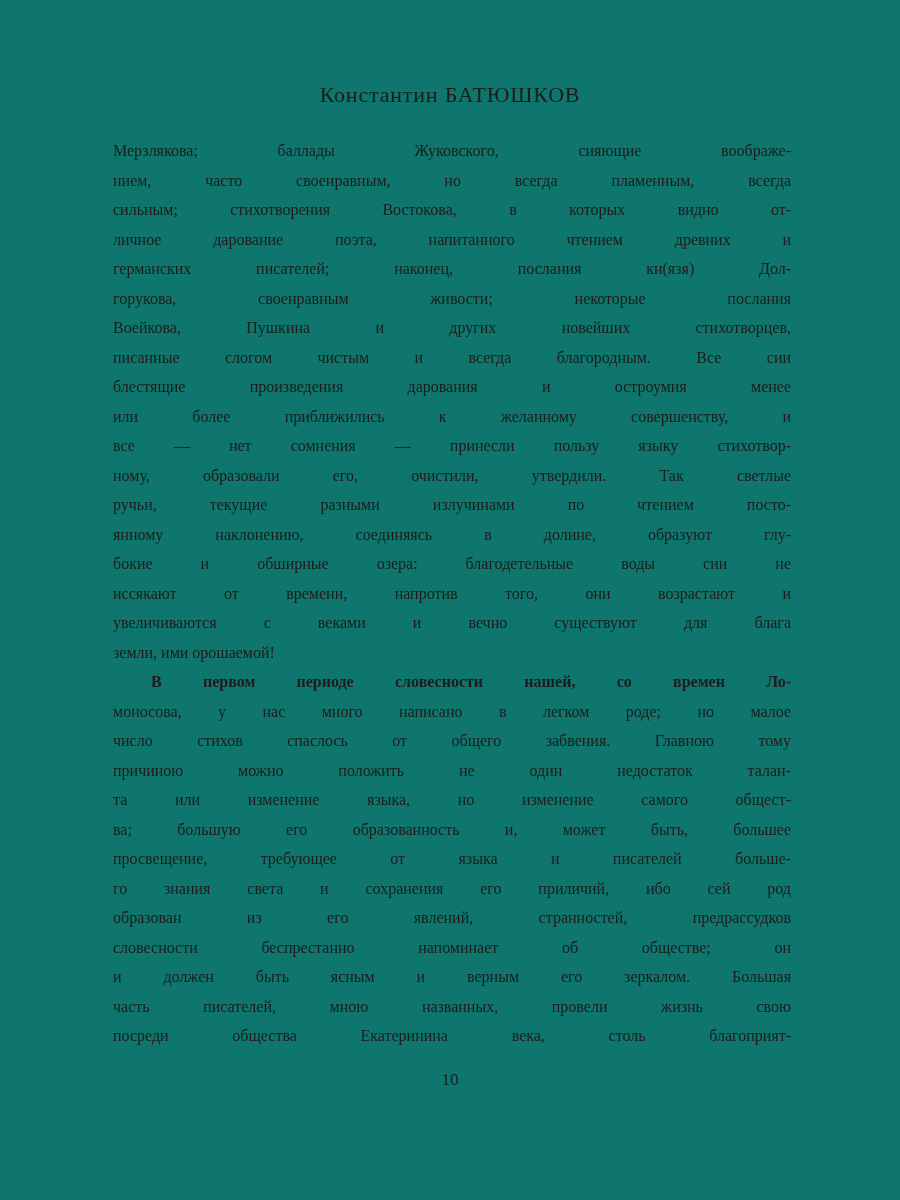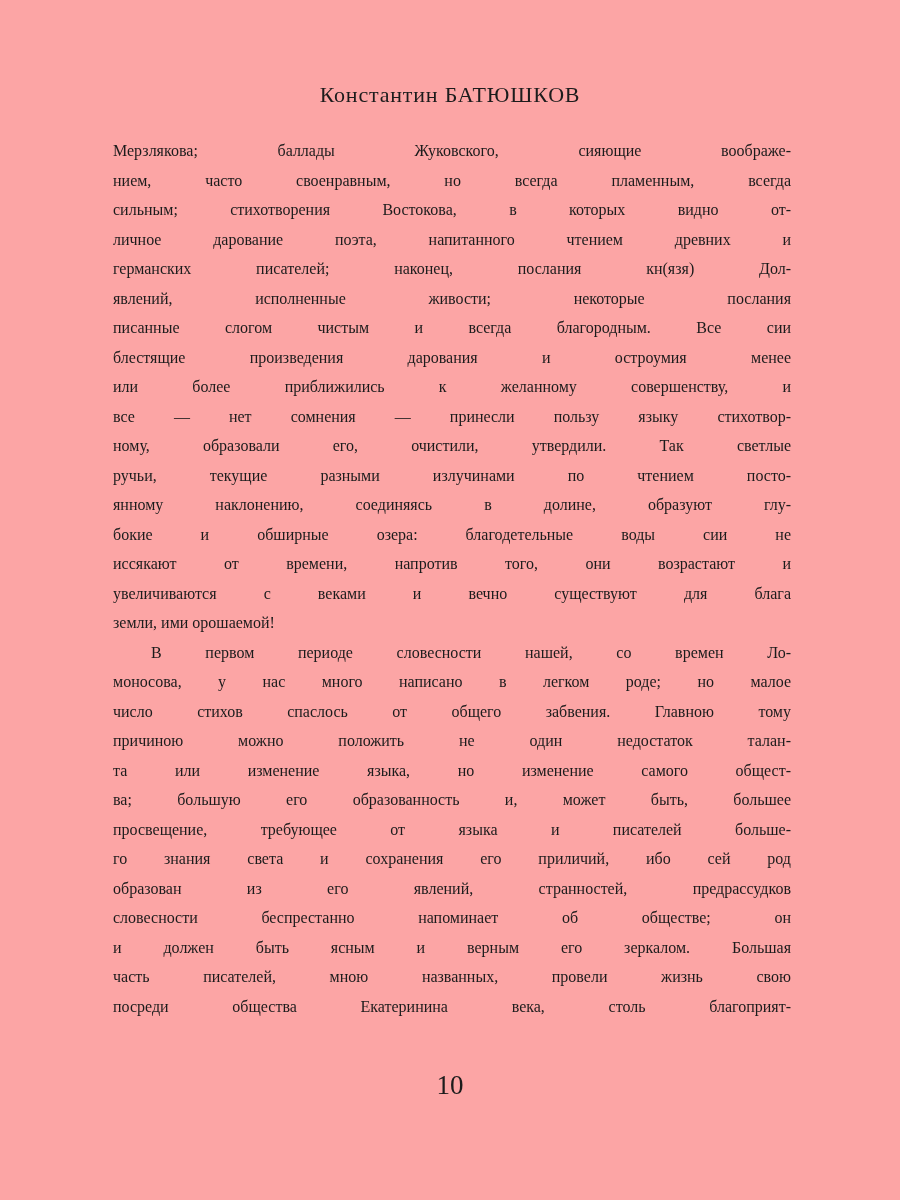--- a/index.html
+++ b/index.html
@@ -4,21 +4,21 @@
 <style>
   html, body {
     margin: 0;
     padding: 0;
     background: #ffffff;
   }
   .book-page {
     position: relative;
     width: 900px;
     height: 1200px;
-    background: #fca5a5;
+    background: #0f766e;
     font-family: "Liberation Serif", "DejaVu Serif", serif;
     color: #1c1c1c;
     overflow: hidden;
   }
   .running-header {
     position: absolute;
     top: 82px;
     left: 0;
     width: 100%;
     text-align: center;
@@ -33,54 +33,56 @@
     width: 678px;
     font-size: 16px;
     line-height: 29.5px;
   }
   .para {
     margin: 0;
     padding: 0;
   }
   .para.indent .line:first-child {
     text-indent: 38px;
+    font-weight: bold;
   }
   .line {
     text-align: justify;
     text-align-last: justify;
     white-space: normal;
   }
   .line.last {
     text-align: right;
     text-align-last: left;
   }
   .page-number {
     position: absolute;
     top: 1070px;
     left: 0;
     width: 100%;
     text-align: center;
-    font-size: 27px;
+    font-size: 17px;
     color: #1c1c1c;
   }
 </style>
 </head>
 <body>
 
 <div class="book-page">
   <div class="running-header">Константин БАТЮШКОВ</div>
 
   <div class="body-text">
       <div class="para">
         <div class="line">Мерзлякова; баллады Жуковского, сияющие воображе-</div>
         <div class="line">нием, часто своенравным, но всегда пламенным, всегда</div>
         <div class="line">сильным; стихотворения Востокова, в которых видно от-</div>
         <div class="line">личное дарование поэта, напитанного чтением древних и</div>
         <div class="line">германских писателей; наконец, послания кн(язя) Дол-</div>
-        <div class="line">явлений, исполненные живости; некоторые послания</div>
+        <div class="line">горукова, своенравным живости; некоторые послания</div>
+        <div class="line">Воейкова, Пушкина и других новейших стихотворцев,</div>
         <div class="line">писанные слогом чистым и всегда благородным. Все сии</div>
         <div class="line">блестящие произведения дарования и остроумия менее</div>
         <div class="line">или более приближились к желанному совершенству, и</div>
         <div class="line">все — нет сомнения — принесли пользу языку стихотвор-</div>
         <div class="line">ному, образовали его, очистили, утвердили. Так светлые</div>
         <div class="line">ручьи, текущие разными излучинами по чтением посто-</div>
         <div class="line">янному наклонению, соединяясь в долине, образуют глу-</div>
         <div class="line">бокие и обширные озера: благодетельные воды сии не</div>
         <div class="line">иссякают от времени, напротив того, они возрастают и</div>
         <div class="line">увеличиваются с веками и вечно существуют для блага</div>

